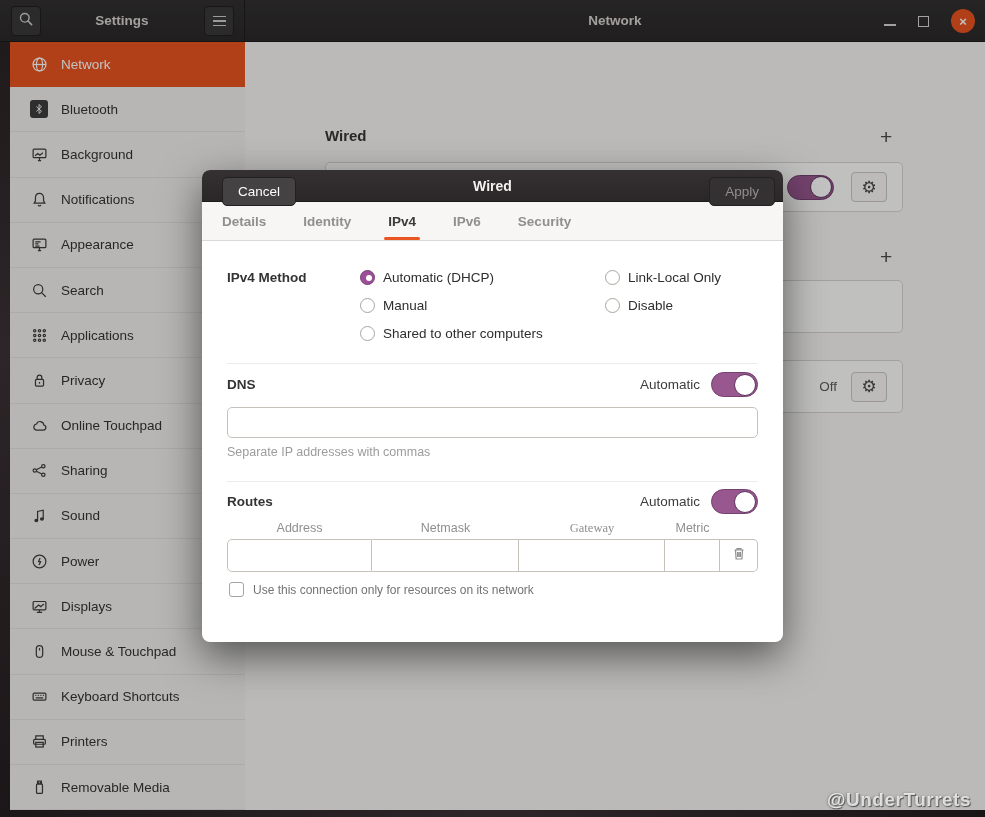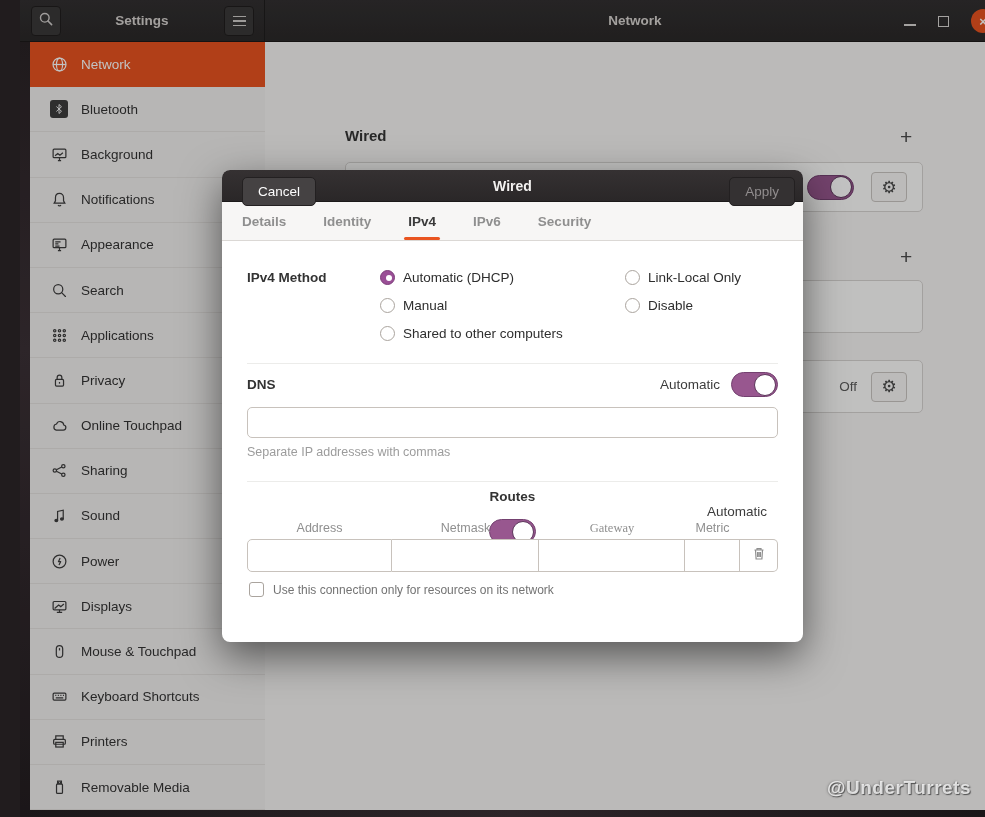--- a/index.html
+++ b/index.html
@@ -1,18 +1,18 @@
 <!DOCTYPE html>
 <html><head>
 <meta charset="utf-8">
 <style>
   * { margin:0; padding:0; box-sizing:border-box; }
   html,body { width:985px; height:817px; overflow:hidden; }
   body { font-family:"Liberation Sans", sans-serif; background:#211c1e; position:relative; }
-  .screen { position:absolute; inset:0;margin-left:20px; }
+  .screen { position:absolute; inset:0; }
 
   
   .titlebar { position:absolute; left:0; top:0; width:985px; height:42px; display:flex;
     background:linear-gradient(#323031,#2b2929); border-bottom:1px solid #1c1a1a; z-index:1; }
   .tb-left { width:245px; position:relative; display:flex; align-items:center; justify-content:center;
     border-right:1px solid #1f1d1d; }
   .tb-title { color:#d7d3d0; font-weight:bold; font-size:13.5px; }
   .tb-btn { position:absolute; top:6px; width:30px; height:30px; border-radius:4px;
     background:#3b3939; border:1px solid #201e1e; display:flex; align-items:center; justify-content:center; cursor:pointer; }
   .tb-btn.search { left:11px; }
@@ -92,21 +92,21 @@
   .radio { width:15px; height:15px; border-radius:50%; border:1px solid #aaa49e; background:#fff; flex:0 0 15px; position:relative; }
   .radio.sel { background:#9a4f96; border-color:#7c3d79; }
   .radio.sel::after { content:""; position:absolute; left:4.5px; top:4.5px; width:6px; height:6px; border-radius:50%; background:#fff; }
   .radio-item span.lbl { font-size:13.5px; color:#2e2e2e; }
 
   .sep { position:absolute; left:25px; right:25px; height:1px; background:#ececea; }
   .sep.s1 { top:122px; } .sep.s2 { top:240px; }
 
   .group-head { position:absolute; left:25px; right:25px; display:flex; align-items:center; }
   .group-head .auto { margin-left:auto; margin-right:11px; font-size:13.5px; color:#3c3c3c; }
-  .gh-dns { top:131px; } .gh-routes { top:248px;flex-direction:column; }
+  .gh-dns { top:131px; } .gh-routes { top:248px; }
 
   .text-field { position:absolute; left:25px; right:25px; height:31px; border:1px solid #c8c2bc;
     border-radius:5px; background:#fff; font-size:13px; padding:0 8px; outline:none; color:#333; }
   .tf-dns { top:166px; }
   .helper { position:absolute; left:25px; top:204px; font-size:12.5px; color:#9c9c9c; }
 
   .route-heads { position:absolute; left:25px; top:280px; display:flex; }
   .route-heads span { font-size:12.5px; color:#8f8f8f; text-align:center; }
   .route-row { position:absolute; left:25px; top:298px; display:flex; }
   .route-cell { height:33px; border:1px solid #c8c2bc; border-left-width:0; background:#fff;
@@ -114,21 +114,21 @@
   .route-cell.first { border-left-width:1px; border-radius:5px 0 0 5px; }
   .trash-cell { width:38px; height:33px; border:1px solid #c8c2bc; border-left-width:0; border-radius:0 5px 5px 0;
     background:#fff; display:flex; align-items:center; justify-content:center; cursor:pointer; }
   .trash-cell svg { stroke:#8f8f8f; fill:none; stroke-width:1.2; }
 
   .check-row { position:absolute; left:27px; top:341px; display:flex; align-items:center; gap:9px; cursor:pointer; }
   .checkbox { appearance:none; -webkit-appearance:none; width:15px; height:15px; border:1px solid #aaa49e;
     border-radius:3px; background:#fff; margin:0; }
   .check-row .lbl { font-size:12px; color:#737373; }
 
-  .watermark { position:absolute; right:14px; bottom:18px; z-index:40; font-size:19px; font-weight:bold;
+  .watermark { position:absolute; right:14px; bottom:6px; z-index:40; font-size:19px; font-weight:bold;
     color:rgba(248,248,248,0.82); text-shadow:1px 1px 1px rgba(70,70,70,0.9), -1px 0 2px rgba(90,90,90,0.5);
     letter-spacing:0.5px; }
 </style>
 </head>
 <body>
 
 <div class="screen">
 
   <div class="titlebar">
     <div class="tb-left">

